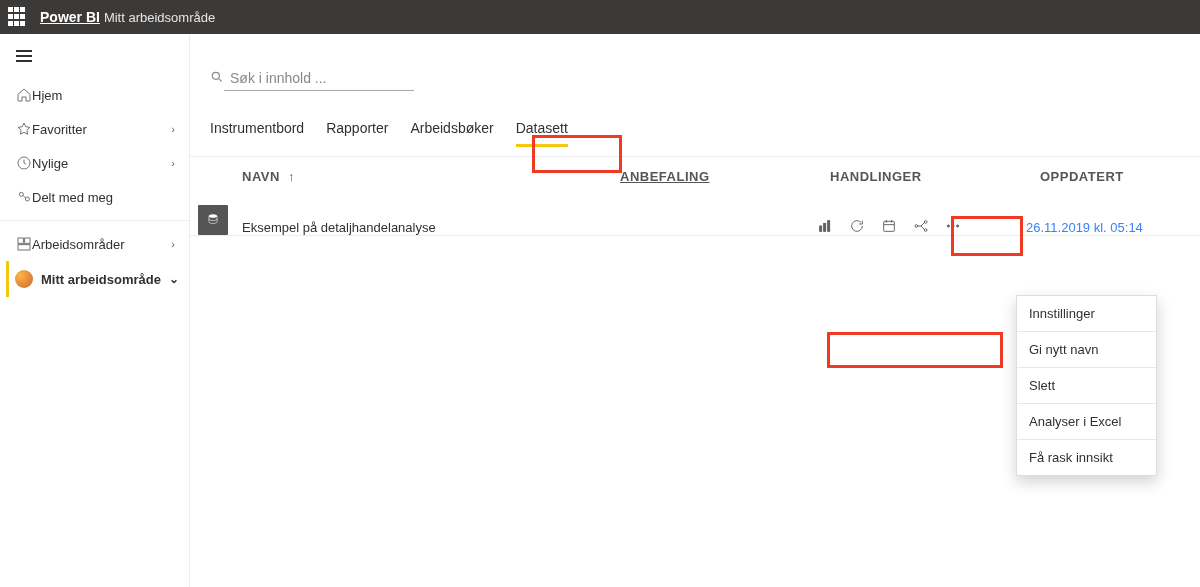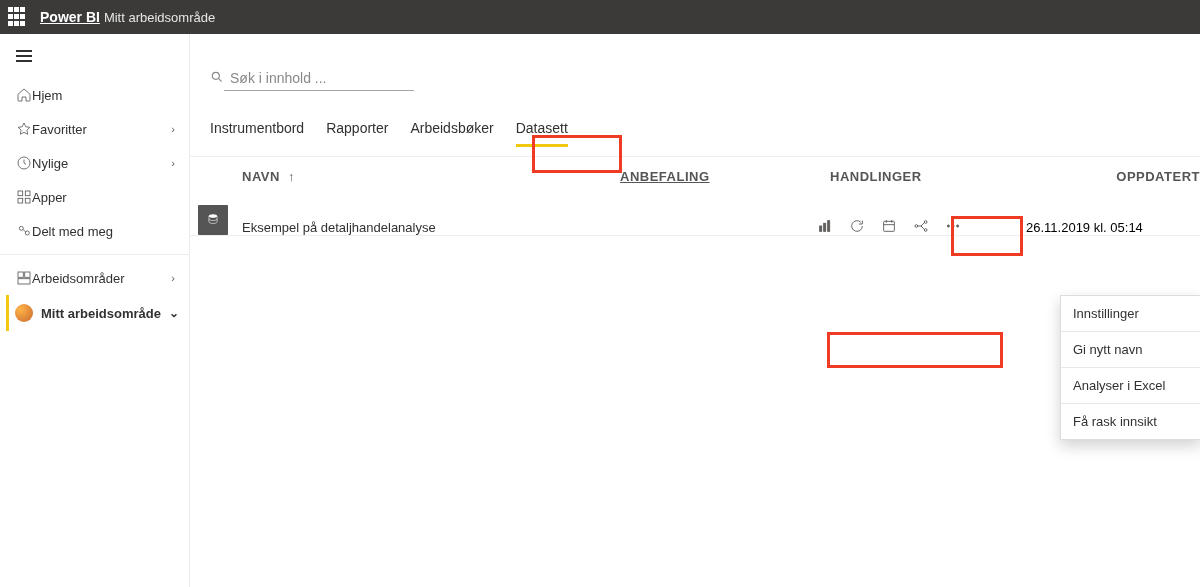--- a/index.html
+++ b/index.html
@@ -44,35 +44,35 @@
 
 .tabs { display: flex; gap: 22px; padding: 0 0 0 20px; border-bottom: 1px solid #eceff1; height: 46px; align-items: center; }
 .tab { font-size: 14px; color: #323130; padding-bottom: 8px; cursor: pointer; border-bottom: 3px solid transparent; }
 .tab.active { border-bottom-color: #f2c811; }
 
 
 .list-header { display: flex; padding: 12px 0 10px 52px; font-size: 13px; letter-spacing: 0.5px; color: #555; font-weight: 600; }
 .col-name { flex: 0 0 378px; }
 .col-reco { flex: 0 0 210px; text-decoration: underline; }
 .col-actions { flex: 0 0 210px; }
-.col-updated { flex: 0 0 160px; text-align: right; }
+.col-updated { flex: 0 0 160px; }
 
 
 .list-row { display: flex; align-items: flex-end; height: 42px; border-bottom: 1px solid #eceff1; padding-left: 8px; font-size: 13px; color: #323130; background: #fff; }
 .row-icon { width: 30px; height: 30px; background: #555; display: inline-flex; align-items: center; justify-content: center; color: #fff; margin-right: 14px; border-radius: 1px; }
 .row-icon svg { width: 14px; height: 16px; fill: #fff; }
 .row-name { flex: 0 0 364px; }
 .row-reco { flex: 0 0 210px; }
 .row-actions { flex: 0 0 210px; display: flex; gap: 14px; align-items: center; color: #605e5c; }
 .row-actions .act { width: 18px; height: 18px; display: inline-flex; align-items: center; justify-content: center; cursor: pointer; }
 .row-actions svg { width: 16px; height: 16px; stroke: #605e5c; fill: none; stroke-width: 1.4; }
-.row-updated { flex: 0 0 160px; color: #000000; white-space: nowrap; }
-
-
-.ctx-menu { position: absolute; top: 261px; left: 826px; width: 141px; background: #fff; border: 1px solid #ddd; box-shadow: 0 6px 14px rgba(0,0,0,.18); margin-left: 44px; }
+.row-updated { flex: 0 0 160px; color: #3b82f6; white-space: nowrap; }
+
+
+.ctx-menu { position: absolute; top: 261px; left: 826px; width: 141px; background: #fff; border: 1px solid #ddd; box-shadow: 0 6px 14px rgba(0,0,0,.18); }
 .ctx-item { font-size: 13px; color: #323130; padding: 10px 12px; cursor: pointer; border-bottom: 1px solid #e8e8e8; }
 .ctx-item:last-child { border-bottom: none; }
 
 
 .hl { position: absolute; border: 3px solid #ef3b24; pointer-events: none; }
 
 
 .sort-arrow { margin-left: 4px; }
 
 </style>
@@ -125,31 +125,20 @@
     </div>
     <div class="nav-item">
       <span class="nav-icon">
           <svg viewBox="0 0 24 24">
             <circle cx="12" cy="12" r="9"></circle>
             <path d="M12 7v5l3 2"></path>
           </svg>
         </span>
       <span class="label">Nylige</span>
       <span class="chev">›</span>
-    </div>
-    <div class="nav-item">
-      <span class="nav-icon">
-          <svg viewBox="0 0 24 24">
-            <rect x="3" y="3" width="7" height="7"></rect>
-            <rect x="14" y="3" width="7" height="7"></rect>
-            <rect x="3" y="14" width="7" height="7"></rect>
-            <rect x="14" y="14" width="7" height="7"></rect>
-          </svg>
-        </span>
-      <span class="label">Apper</span>
     </div>
     <div class="nav-item">
       <span class="nav-icon">
           <svg viewBox="0 0 24 24">
             <circle cx="8" cy="8" r="3"></circle>
             <circle cx="17" cy="15" r="3"></circle>
             <path d="M10.5 9.5 14.5 13.5"></path>
           </svg>
         </span>
       <span class="label">Delt med meg</span>
@@ -251,20 +240,21 @@
               <circle cx="19" cy="12" r="1.6" fill="#605e5c"></circle>
             </svg>
           </span>
       </div>
       <div class="row-updated">26.11.2019 kl. 05:14</div>
     </div>
 
     <div class="ctx-menu">
       <div class="ctx-item">Innstillinger</div>
       <div class="ctx-item">Gi nytt navn</div>
+      <div class="ctx-item">Slett</div>
       <div class="ctx-item">Analyser i Excel</div>
       <div class="ctx-item">Få rask innsikt</div>
     </div>
 
   </div>
 </div>
 
 <div class="hl" style="top:135px; left:532px; width:90px; height:38px;"></div>
 <div class="hl" style="top:216px; left:951px; width:72px; height:40px;"></div>
 <div class="hl" style="top:332px; left:827px; width:176px; height:36px;"></div>

